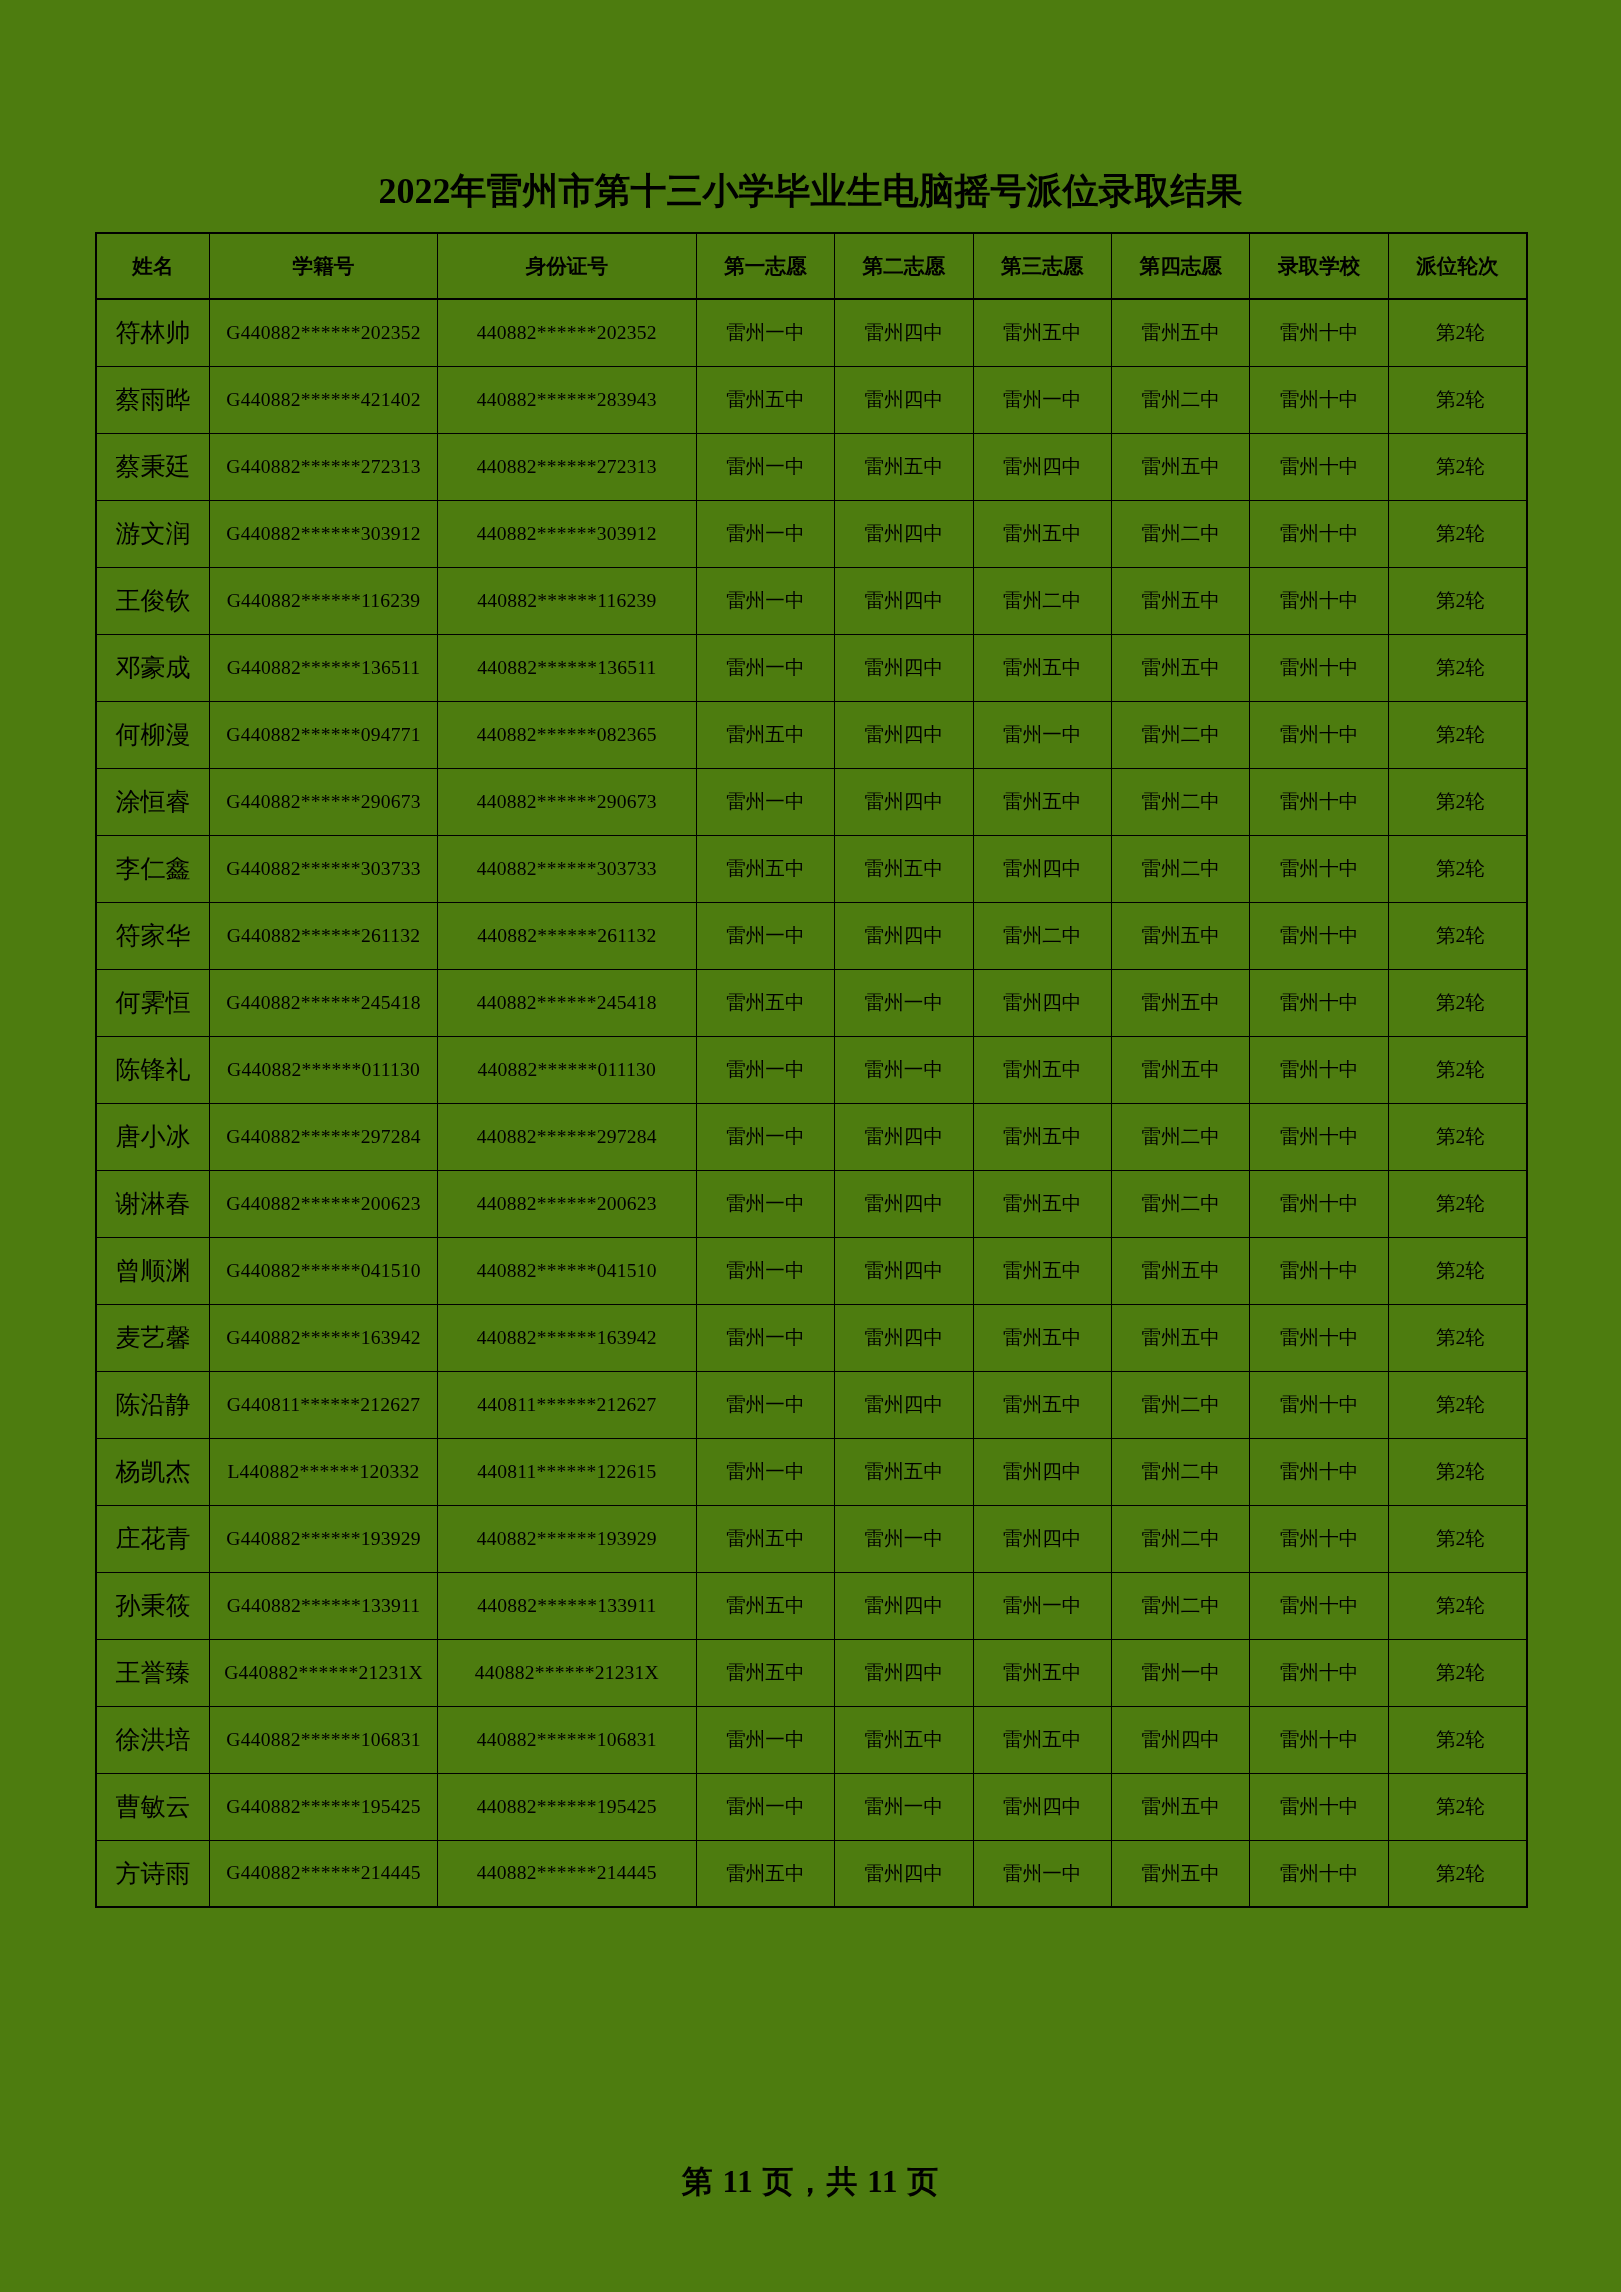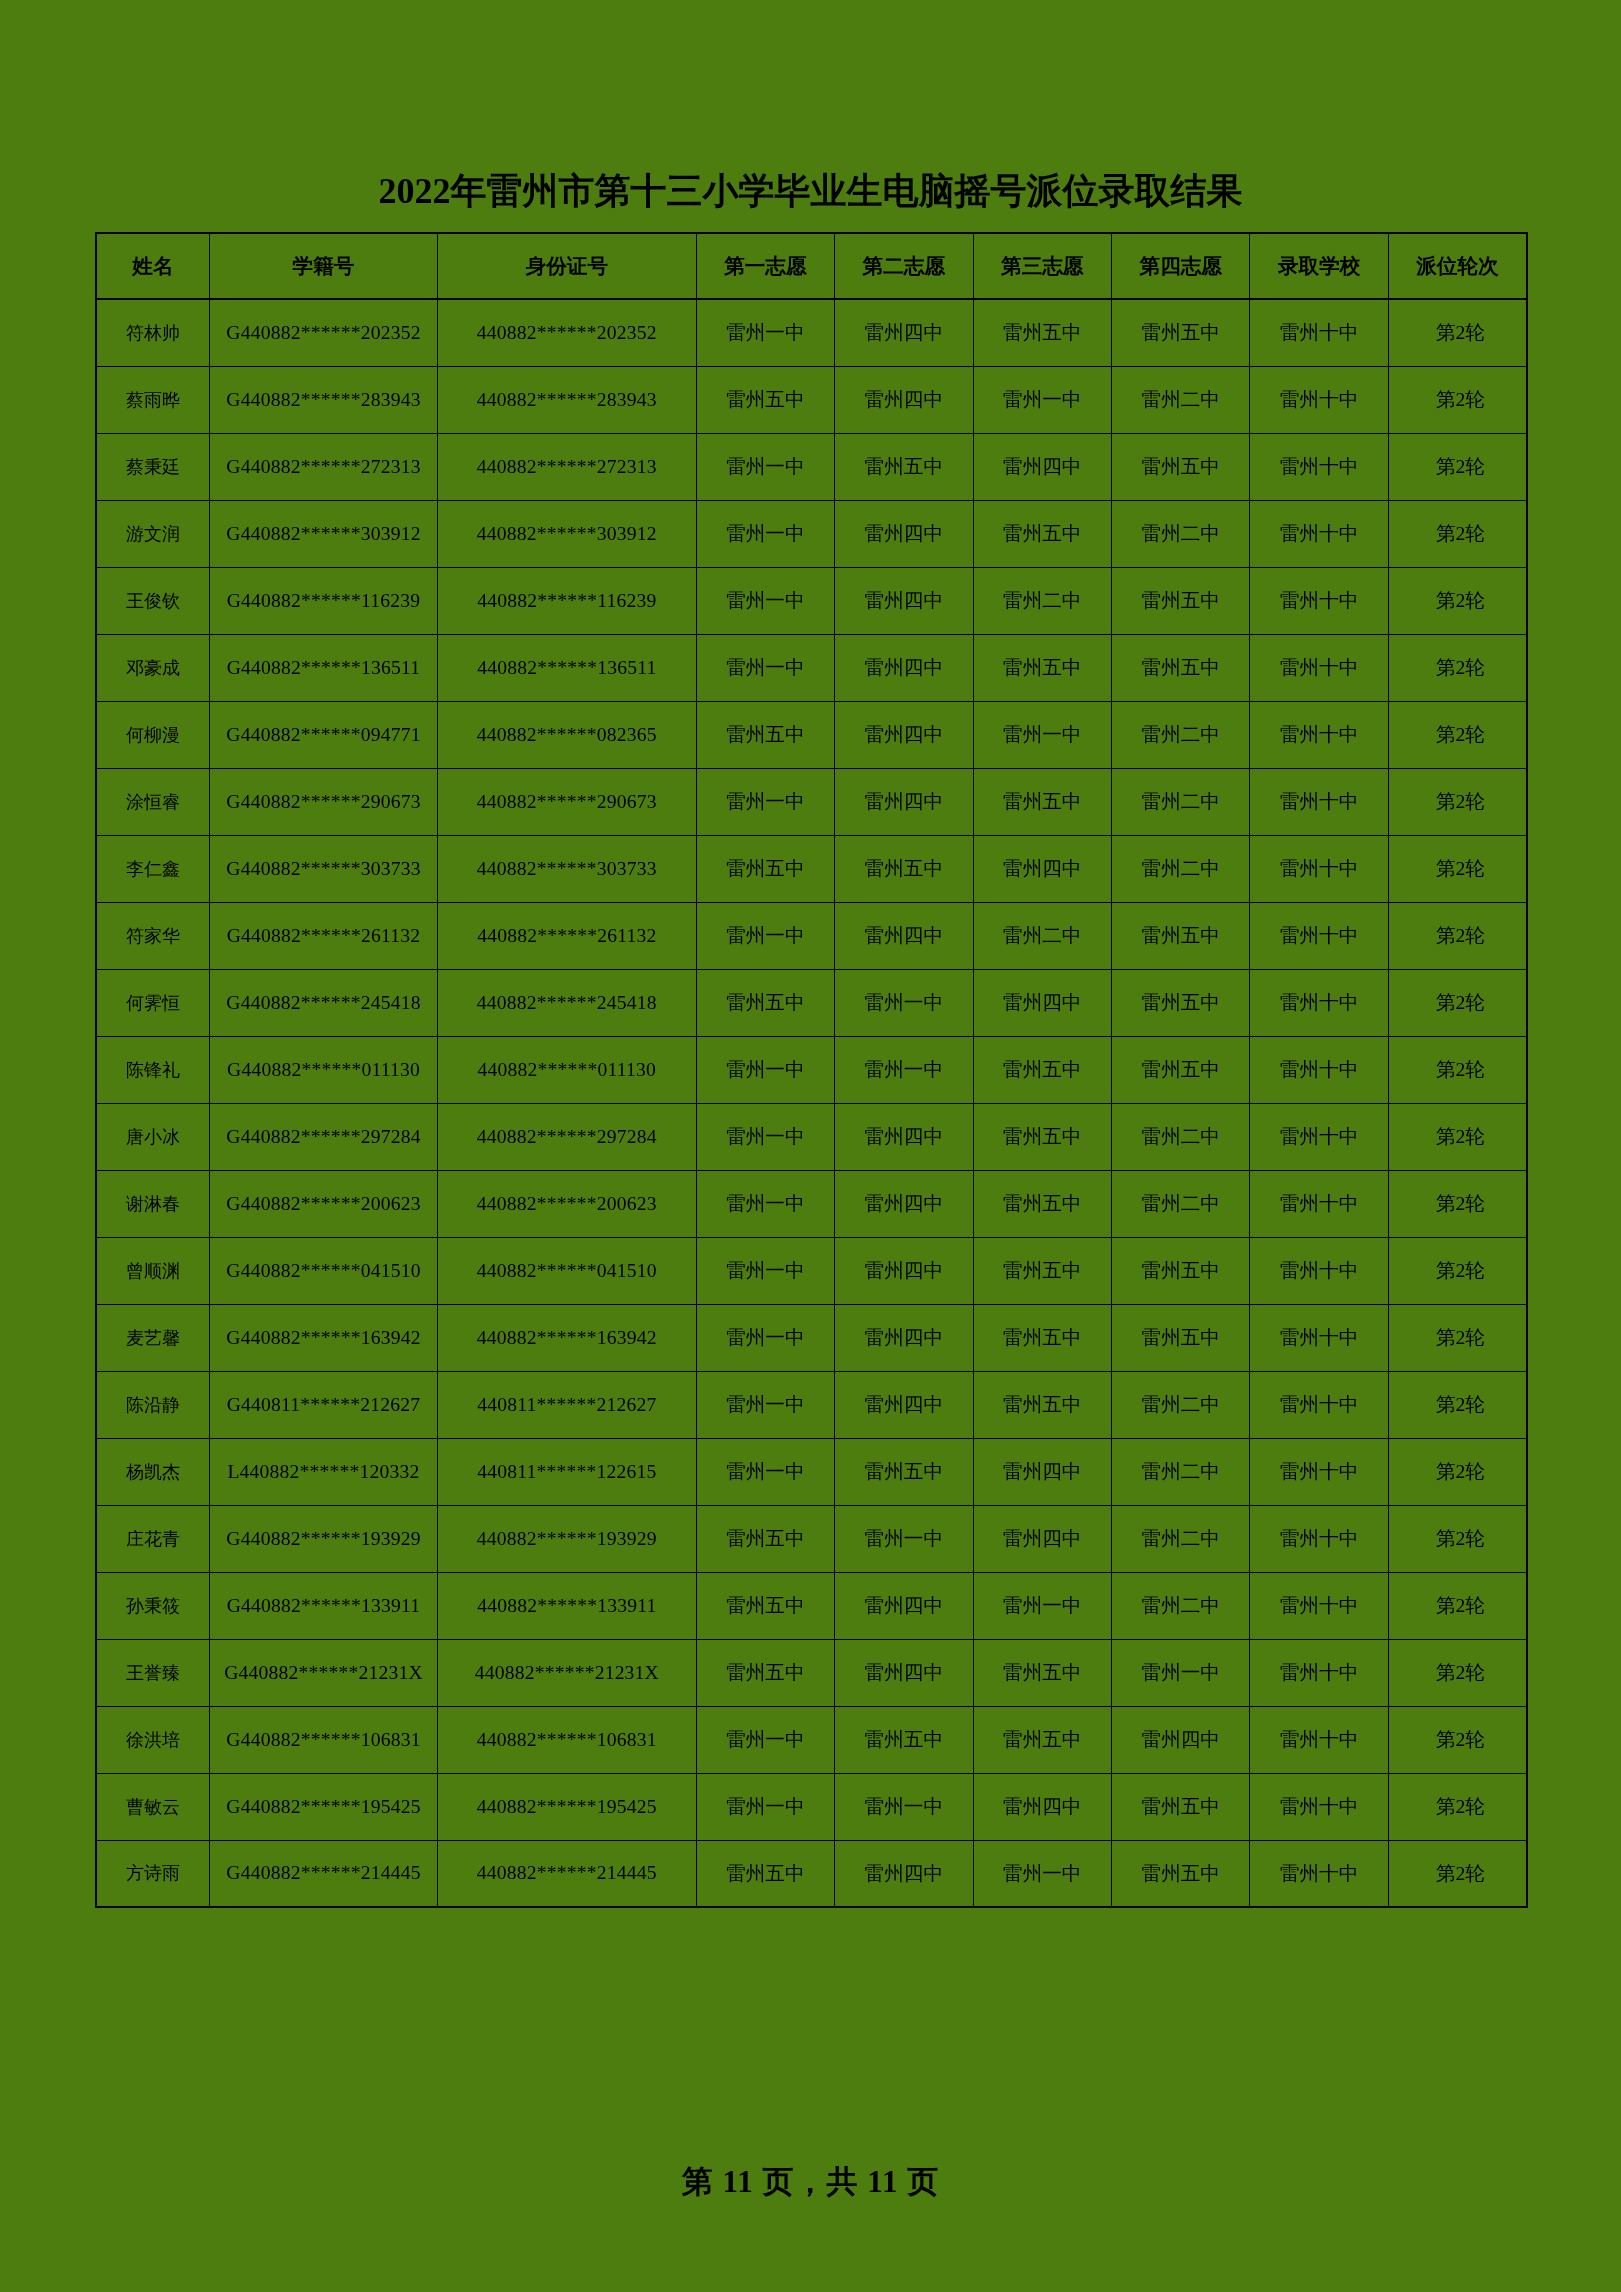--- a/index.html
+++ b/index.html
@@ -64,21 +64,21 @@
     height: 66px;
     font-size: 20.6px;
     font-weight: bold;
     border-bottom: 2px solid #000;
   }
   table.results tbody td {
     height: 67px;
     font-size: 19.6px;
     font-weight: normal;
   }
-  table.results tbody td.cell-name   { font-size: 18px; }
+  table.results tbody td.cell-name   { font-size: 25px; }
   table.results tbody td.cell-xueji,
   table.results tbody td.cell-idno   { font-size: 19.6px; letter-spacing: 0.2px; }
   table.results tbody td.cell-round  { font-size: 19.6px; padding-left: 8px; }
   .page-footer {
     position: absolute;
     left: 0;
     top: 2161px;
     width: 1621px;
     text-align: center;
     font-size: 31px;
@@ -127,21 +127,21 @@
             <td class="cell-idno">440882******202352</td>
             <td class="cell-ch1">雷州一中</td>
             <td class="cell-ch2">雷州四中</td>
             <td class="cell-ch3">雷州五中</td>
             <td class="cell-ch4">雷州五中</td>
             <td class="cell-school">雷州十中</td>
             <td class="cell-round">第2轮</td>
           </tr>
           <tr>
             <td class="cell-name">蔡雨晔</td>
-            <td class="cell-xueji">G440882******283943</td>
+            <td class="cell-xueji">G440882******421402</td>
             <td class="cell-idno">440882******283943</td>
             <td class="cell-ch1">雷州五中</td>
             <td class="cell-ch2">雷州四中</td>
             <td class="cell-ch3">雷州一中</td>
             <td class="cell-ch4">雷州二中</td>
             <td class="cell-school">雷州十中</td>
             <td class="cell-round">第2轮</td>
           </tr>
           <tr>
             <td class="cell-name">蔡秉廷</td>

